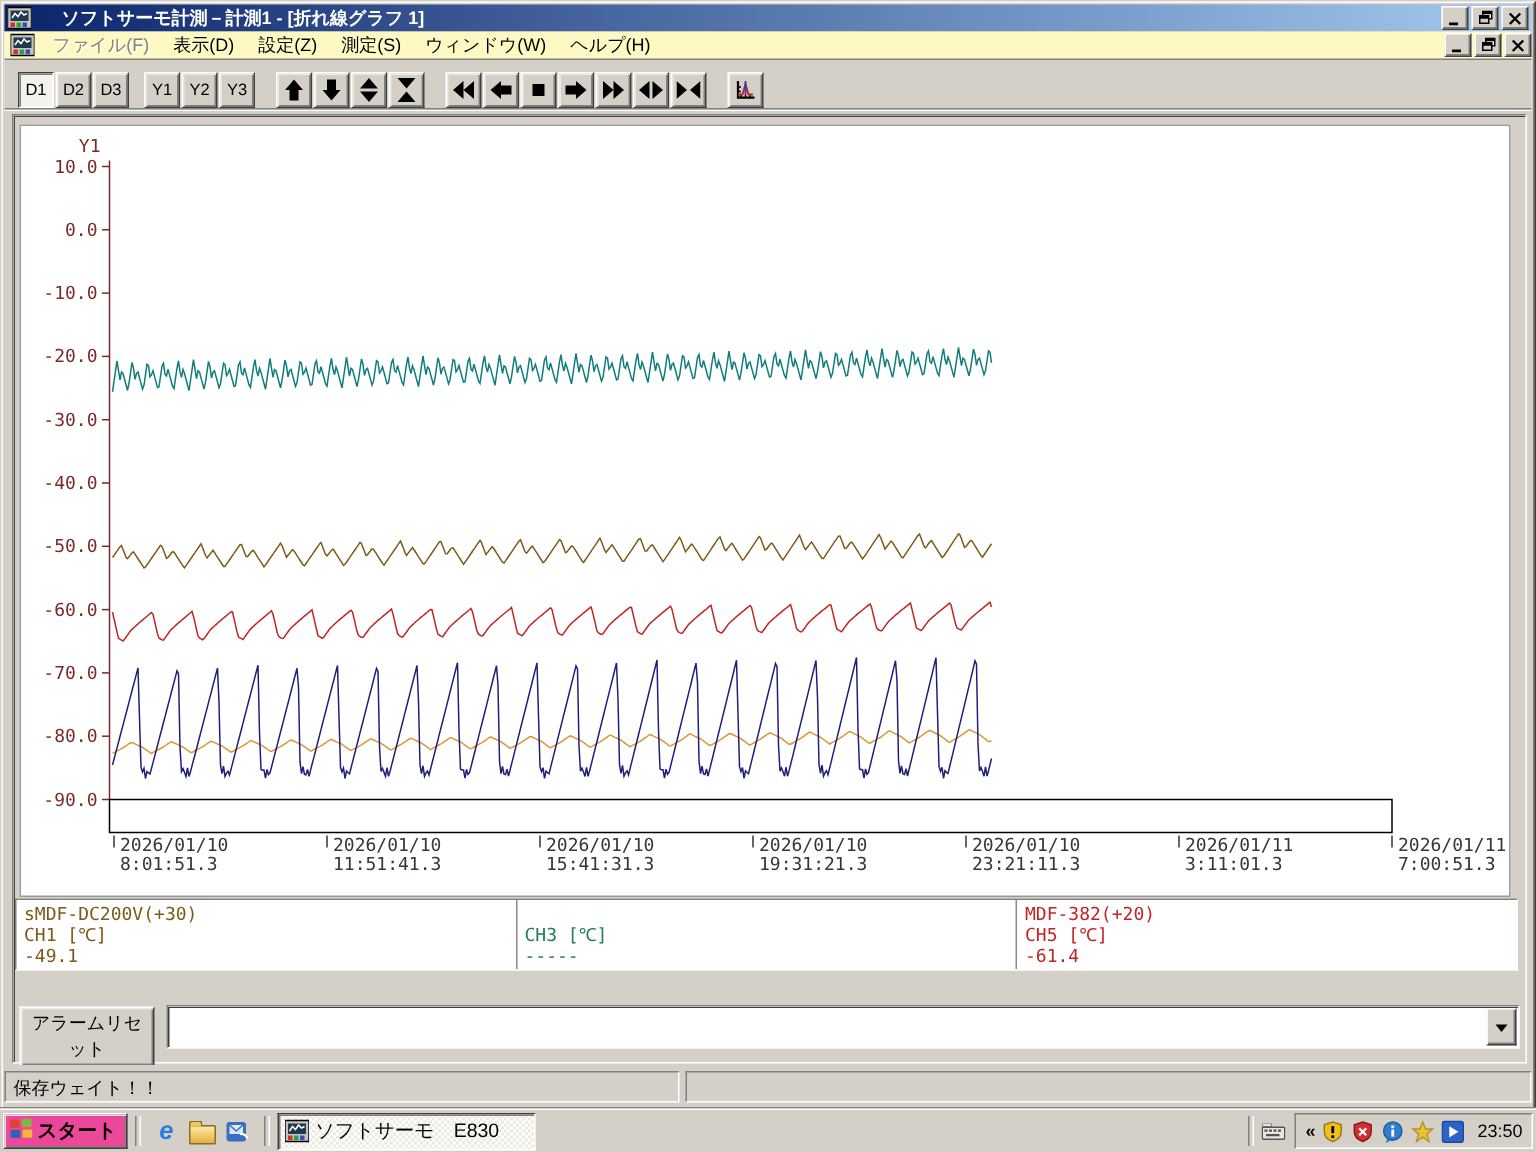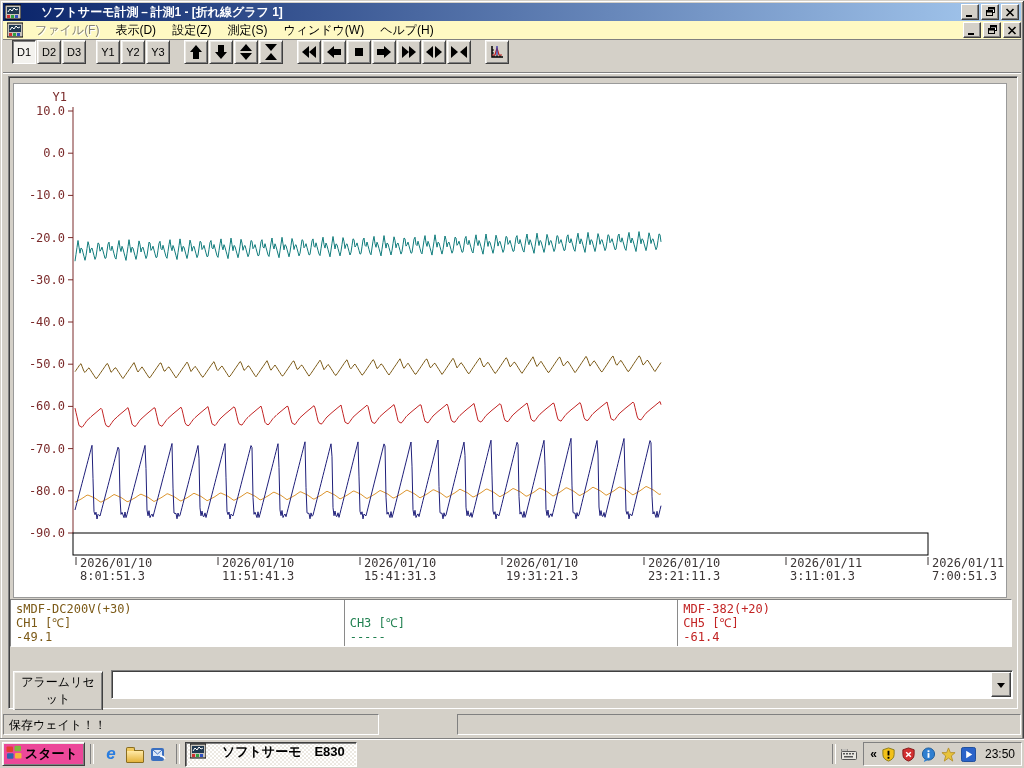--- a/index.html
+++ b/index.html
@@ -14,21 +14,21 @@
     box-shadow:inset -1px -1px 0 #808080;display:flex;align-items:center;justify-content:center;margin-left:2px;}
   .appicon{width:16px;height:16px;display:inline-block;flex:0 0 auto;}
   
   .menubar{position:absolute;left:3px;top:21px;right:3px;height:18px;background:#fef9c3;
     display:flex;align-items:center;border-bottom:1px solid #808080;box-shadow:0 1px 0 #fff;}
   .menu-item{padding:2px 8px;white-space:nowrap;}
   .menu-item.disabled{color:#848278;text-shadow:1px 1px 0 #fff;}
   .menubar .spacer{flex:1;}
   
   .toolbar{position:absolute;left:3px;top:40px;right:3px;height:32px;background:#d4d0c8;
-    display:flex;align-items:flex-start;border-bottom:1px solid #808080;box-shadow:0 1px 0 #fff;}
+    display:flex;align-items:flex-end;border-bottom:1px solid #808080;box-shadow:0 1px 0 #fff;}
   .tbtn{width:24px;height:24px;background:#d4d0c8;border:1px solid;border-color:#fff #404040 #404040 #fff;
     box-shadow:inset 1px 1px 0 #eceae5, inset -1px -1px 0 #808080;
     display:flex;align-items:center;justify-content:center;font-size:11px;margin-right:1px;flex:0 0 auto;padding:0;}
   .tbtn.pressed{border-color:#404040 #fff #fff #404040;box-shadow:inset 1px 1px 0 #808080;background:#f3f2ee;}
   .tbtn svg{display:block;}
   .tgap{width:9px;flex:0 0 auto;} .tgap2{width:13px;flex:0 0 auto;}
   
   .client{position:absolute;left:8px;top:76px;width:1008px;height:631px;background:#d4d0c8;
     border:1px solid;border-color:#808080 #fff #fff #808080;box-shadow:inset 1px 1px 0 #404040;}
   .chart-panel{position:absolute;left:4px;top:6px;width:992px;height:513px;background:#fff;border:1px solid #9a9a9a;}
@@ -45,35 +45,35 @@
     border:1px solid;border-color:#808080 #fff #fff #808080;box-shadow:inset 1px 1px 0 #404040;}
   .combo .combo-text{position:absolute;left:4px;top:5px;right:22px;height:16px;font-size:12px;}
   .combo .combo-arrow{position:absolute;right:1px;top:1px;bottom:1px;width:18px;background:#d4d0c8;
     border:1px solid;border-color:#fff #404040 #404040 #fff;box-shadow:inset -1px -1px 0 #808080;
     display:flex;align-items:center;justify-content:center;}
   .combo .combo-arrow .arr{width:0;height:0;border:4px solid transparent;border-top:5px solid #000;margin-top:5px;}
   
   .statusbar{position:absolute;left:3px;top:710px;width:1018px;height:28px;background:#d4d0c8;}
   .sb-panel{position:absolute;top:4px;height:21px;border:1px solid;border-color:#808080 #fff #fff #808080;
     padding:2px 5px;box-sizing:border-box;font-size:12px;white-space:nowrap;overflow:hidden;}
-  .sb-1{left:0;width:376px;} .sb-2{left:454px;right:0;}
+  .sb-1{left:0;width:450px;} .sb-2{left:454px;right:0;}
   
   .taskbar{position:absolute;left:0;top:739px;width:1024px;height:29px;background:#d4d0c8;
     border-top:1px solid #fff;box-shadow:0 -1px 0 #808080;display:flex;align-items:center;padding:0 2px;box-sizing:border-box;}
   .start-btn{height:22px;background:#ec4899;border:1px solid;border-color:#fff #404040 #404040 #fff;
     box-shadow:inset 1px 1px 0 #eceae5, inset -1px -1px 0 #808080;display:flex;align-items:center;gap:3px;
     padding:0 6px 0 3px;font-weight:bold;font-size:13px;flex:0 0 auto;}
   .tb-sep{width:2px;height:20px;margin:0 5px;border-left:1px solid #808080;border-right:1px solid #fff;flex:0 0 auto;}
   .ql-icon{width:20px;height:20px;display:flex;align-items:center;justify-content:center;margin:0 2px;flex:0 0 auto;}
-  .task-btn{height:23px;width:162px;display:flex;gap:16px;padding:0 4px;flex:0 0 auto;
+  .task-btn{height:23px;width:162px;display:flex;align-items:center;gap:4px;padding:0 4px;flex:0 0 auto;
     border:1px solid;border-color:#404040 #fff #fff #404040;box-shadow:inset 1px 1px 0 #808080;
     background-color:#ece9e2;
     background-image:linear-gradient(45deg,#fff 25%,transparent 25%,transparent 75%,#fff 75%),
       linear-gradient(45deg,#fff 25%,transparent 25%,transparent 75%,#fff 75%);
-    background-size:4px 4px;background-position:0 0,2px 2px;font-weight:bold;font-size:13px;white-space:nowrap;}
+    background-size:4px 4px;background-position:0 0,2px 2px;font-weight:normal;font-size:13px;white-space:nowrap;}
   .tb-spring{flex:1;}
   .tray{height:22px;border:1px solid;border-color:#808080 #fff #fff #808080;display:flex;align-items:center;
     gap:4px;padding:0 6px;flex:0 0 auto;margin-left:6px;}
   .tray-ico{width:16px;height:16px;display:flex;align-items:center;justify-content:center;flex:0 0 auto;}
   .chevron{font-weight:bold;font-size:12px;}
   .clock{font-size:12px;margin-left:4px;}
   .folder{position:relative;width:16px;height:11px;background:linear-gradient(#ffe9a6,#e4b33c);
     border:1px solid #8a6d1f;border-radius:1px;margin-top:4px;}
   .folder:before{content:"";position:absolute;left:-1px;top:-4px;width:7px;height:3px;
     background:#f0c95e;border:1px solid #8a6d1f;border-bottom:none;border-radius:2px 2px 0 0;}

